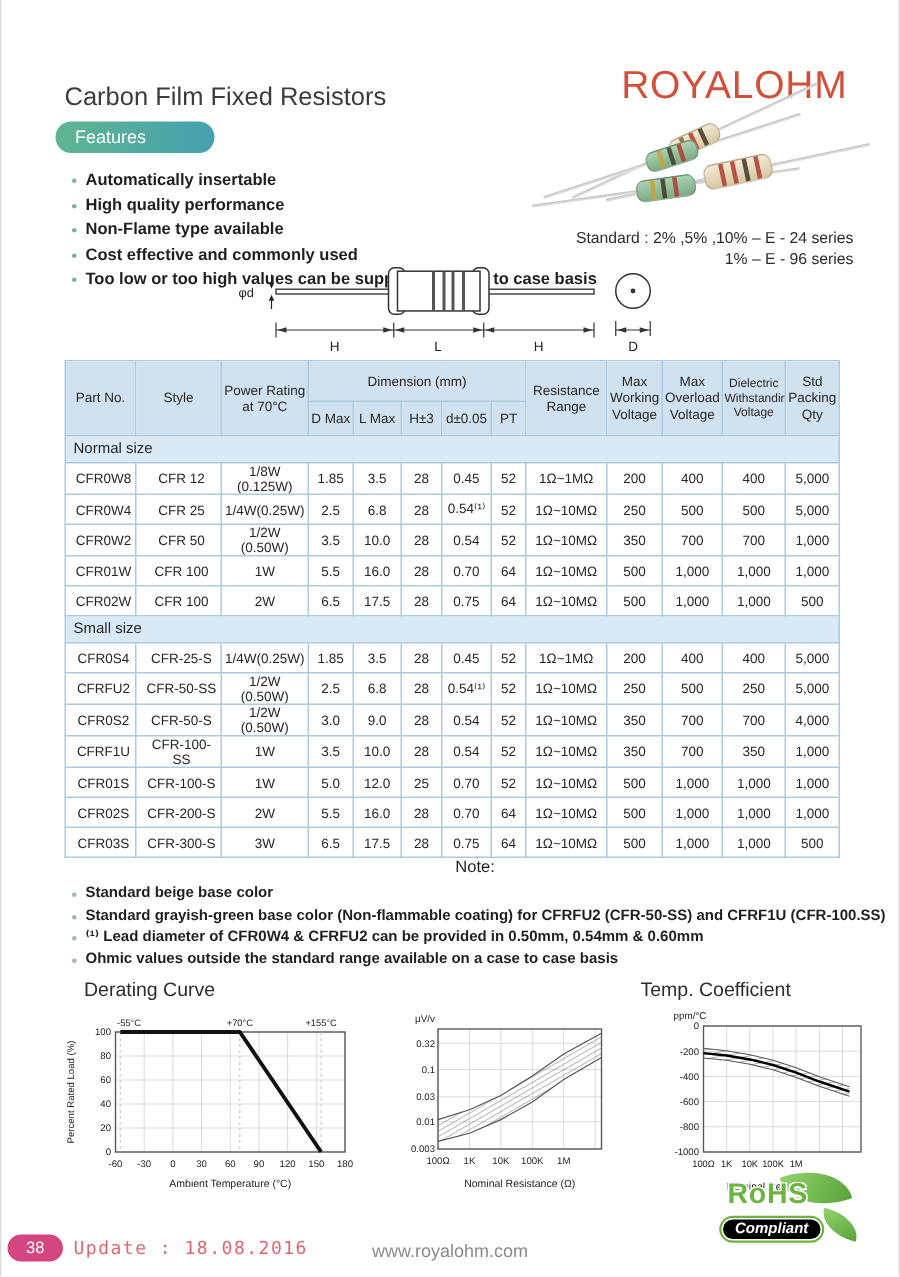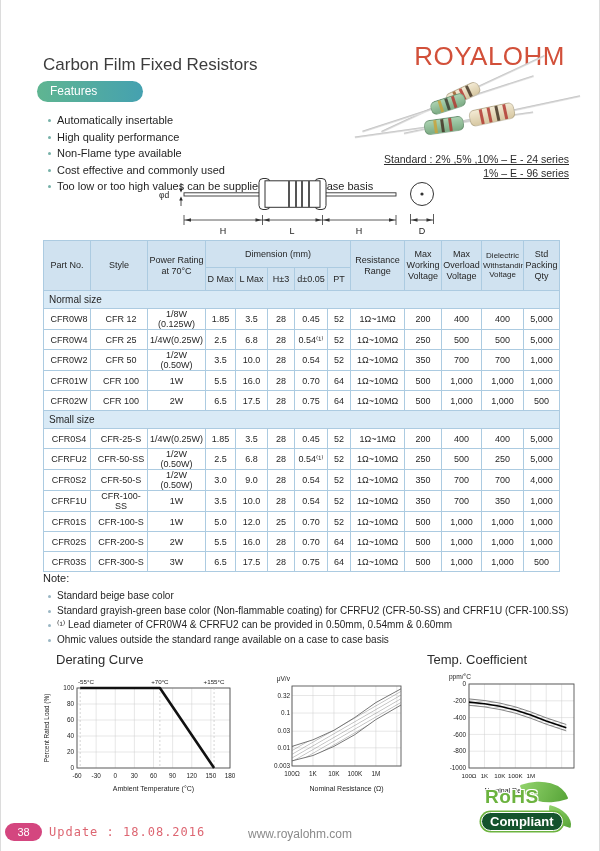--- a/index.html
+++ b/index.html
@@ -8,54 +8,54 @@
   .page { position:relative; width:600px; height:851px; background:#fff;
           border-left:1px solid #dcdcdc; border-right:1px solid #dcdcdc;
           overflow:hidden; color:#2e2e2e; }
   .logo { position:absolute; top:25px; right:34px; font-size:26px; font-weight:normal;
           color:#d2503a; letter-spacing:.5px;margin-top:16px; }
   .title { position:absolute; top:55px; left:42px; font-size:17px; color:#3c3c3c; }
   .features-badge { position:absolute; top:81px; left:36px; width:106px; height:21px;
           border-radius:11px; background:linear-gradient(90deg,#5fb591,#45a1b0);
           color:#fff; font-size:12px; line-height:21px; padding-left:13px; }
   .features-list { position:absolute; top:112px; left:47px; font-size:11px; color:#1f1f1f; }
-  ul { list-style:none; }
+  ul { list-style:none;font-weight:bold; }
   .features-list li { display:flex; line-height:16.5px; }
   .dot { width:3px; height:3px; background:#77b1a9; border-radius:50%; margin:7px 6px 0 0; flex:none; }
   .dot2 { width:3px; height:3px; background:#9bb7c4; border-radius:50%; margin:6px 6px 0 0; flex:none; }
 
   
   .photo { position:absolute; left:393px; top:84px; width:180px; height:68px; }
   .wire { position:absolute; width:180px; height:1.5px;
           background:linear-gradient(180deg,#bfbfbf,#e9e9e9); }
   .res { position:absolute; border:0.5px solid rgba(0,0,0,.15); }
   .res i { position:absolute; top:0; bottom:0; width:3px; opacity:.85; }
   .res-beige { background:linear-gradient(180deg,#f3ead4,#d7c8a2); border-radius:6px; }
   .res-green { background:linear-gradient(180deg,#abd2b1,#7cab84); border-radius:6px; }
 
   .standard-note { position:absolute; top:152px; right:30px; text-align:right;
-          font-size:10.5px; line-height:14px; color:#2c2c2c;text-decoration:underline; }
+          font-size:10.5px; line-height:14px; color:#2c2c2c; }
 
   .diagram { position:absolute; left:150px; top:172px; }
 
   
   .spec-table { position:absolute; top:240px; left:42px; width:516px;
           border-collapse:collapse; table-layout:fixed; font-size:9px; color:#262626; }
   .spec-table th, .spec-table td { border:1px solid #accbe1; text-align:center;
           padding:0 1px; overflow:hidden; }
   .spec-table thead th { background:#d0e2f0; font-weight:normal; line-height:1.2; }
   .spec-table thead tr:first-child th { height:27px; }
   .spec-table thead tr:last-child th { height:23px; }
   .spec-table td { height:20px; background:#fff; }
   .spec-table tr.section-row td { background:#d9eaf6; text-align:left; padding-left:5px;
           font-size:10px; height:18px; }
   .spec-table td.c0, .spec-table td.c1 { text-align:center; padding-left:5px; }
   .spec-table th.th-small { font-size:8px; }
 
-  .note-block { position:absolute; left:42px; top:572px; }
+  .note-block { position:absolute; left:42px; top:572px;text-align:center; }
   .note-heading { font-size:11px; color:#1f1f1f; margin-bottom:5px; }
   .note-list { font-size:10px; color:#1f1f1f; margin-left:5px; }
   .note-list li { display:flex; line-height:14.5px; }
 
   .chart-title { position:absolute; top:652px; font-size:13px; color:#2c2c2c; text-align:left; width:160px; }
   #t-derate { left:55px; } #t-noise { left:252px; } #t-temp { left:426px; }
   .chart-svg { position:absolute; top:670px; }
   #derating-chart { left:40px; } #noise-chart { left:257px; } #temp-chart { left:430px; }
 
   
@@ -70,23 +70,23 @@
   
   .rohs { position:absolute; right:20px; top:778px; width:100px; height:68px; }
   .leaf { position:absolute; background:linear-gradient(135deg,#92d36c,#57a438); }
   .leaf1 { width:42px; height:28px; left:44px; top:0; border-radius:4% 100% 4% 100%;
            transform:rotate(-18deg); }
   .leaf2 { width:26px; height:17px; left:68px; top:30px; border-radius:4% 100% 4% 100%;
            transform:rotate(14deg); }
   .rohs-text { position:absolute; left:6px; top:8px; font-size:19px; font-weight:bold;
            color:#6cb33f; letter-spacing:.5px;
            text-shadow:-1px -1px 0 #fff,1px -1px 0 #fff,-1px 1px 0 #fff,1px 1px 0 #fff; }
-  .rohs-pill { position:absolute; left:2px; top:34px; background:#14532d; color:#fff;
-           font-size:13px; font-weight:bold; padding:1px 8px; border-radius:10px;
-           border:1px solid #fff; box-shadow:0 0 0 1.5px #6cb33f; }
+  .rohs-pill { position:absolute; left:2px; top:34px; background:#000000; color:#fff;
+           font-size:10px; font-weight:bold; padding:1px 8px; border-radius:10px;
+           border:1px solid #fff; box-shadow:0 0 0 1.5px #6cb33f;font-style:italic; }
 </style>
 </head>
 <body>
 
 <div class="page">
 
   <div class="logo">ROYALOHM</div>
   <div class="title">Carbon Film Fixed Resistors</div>
 
   <div class="features-badge">Features</div>

